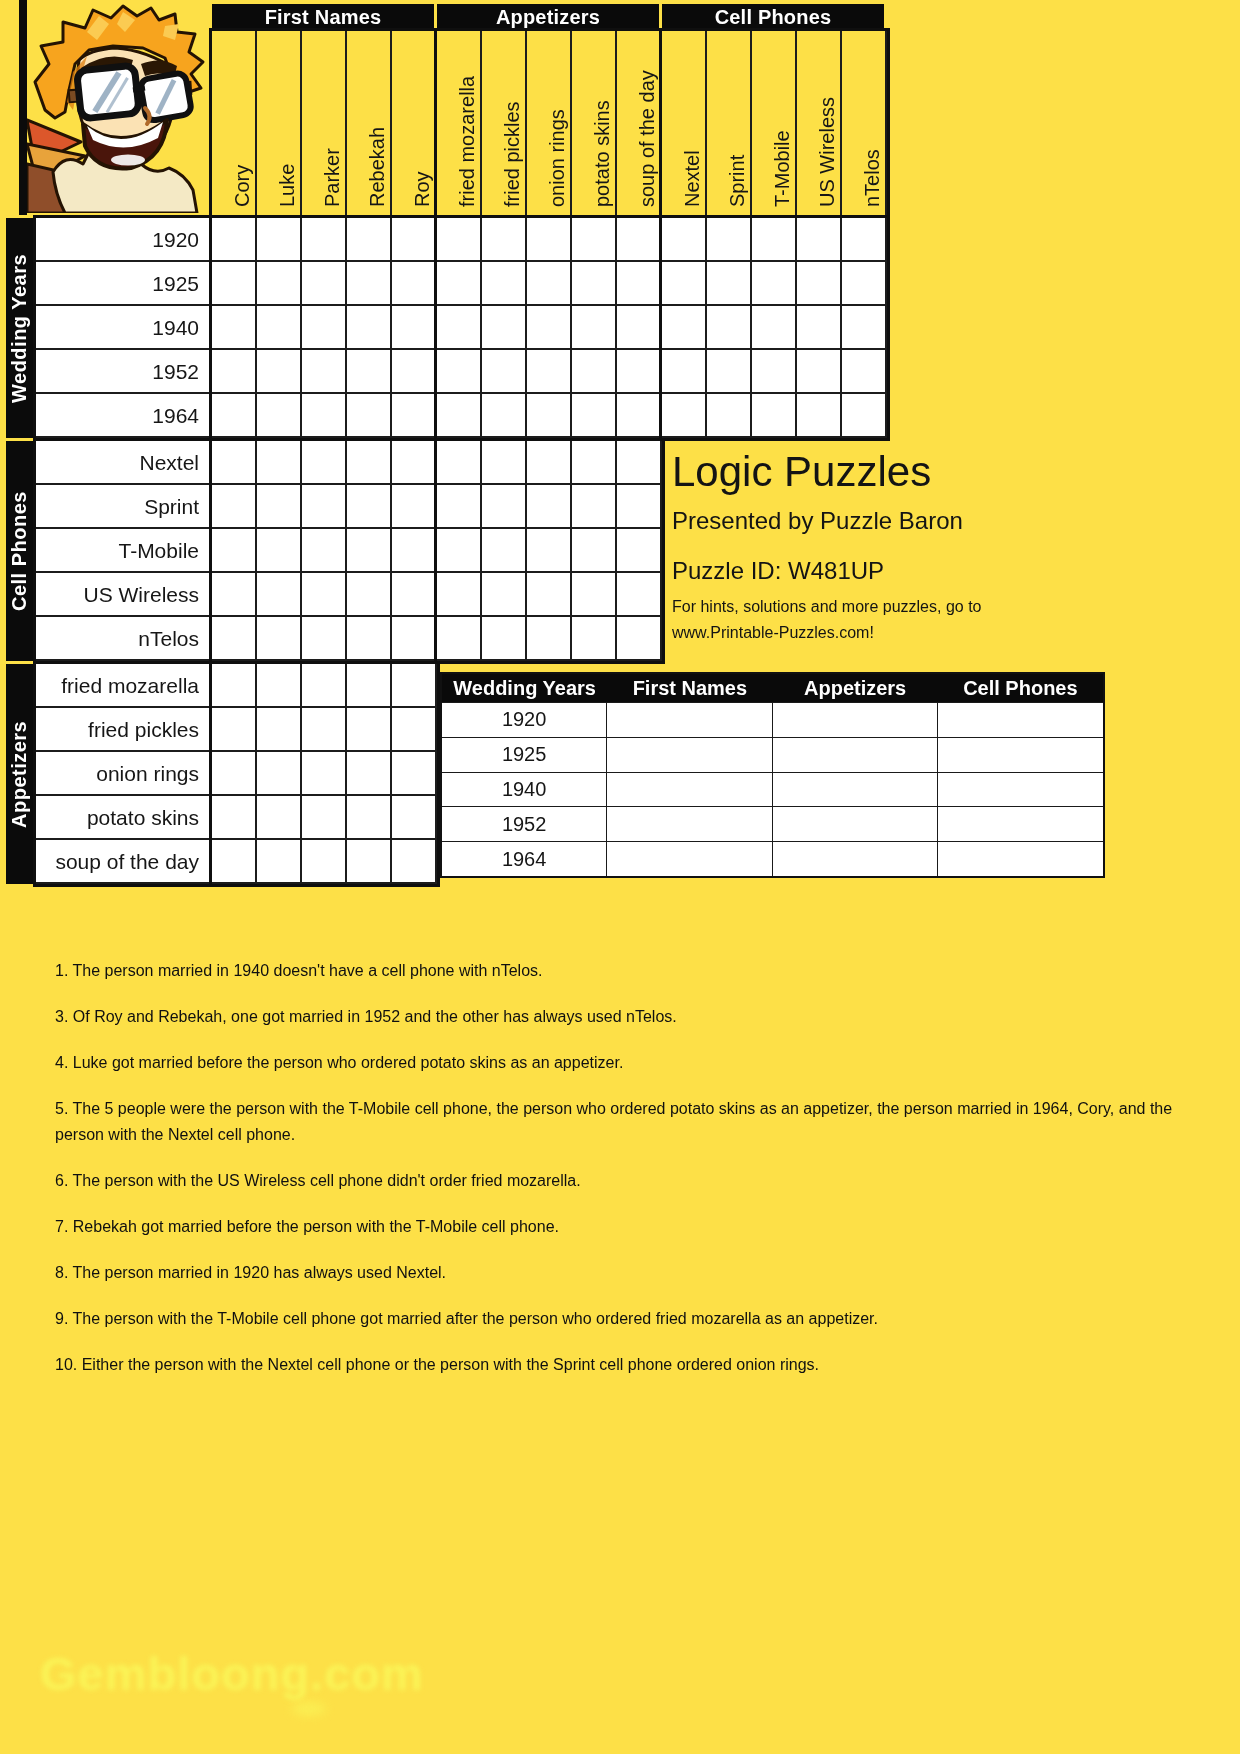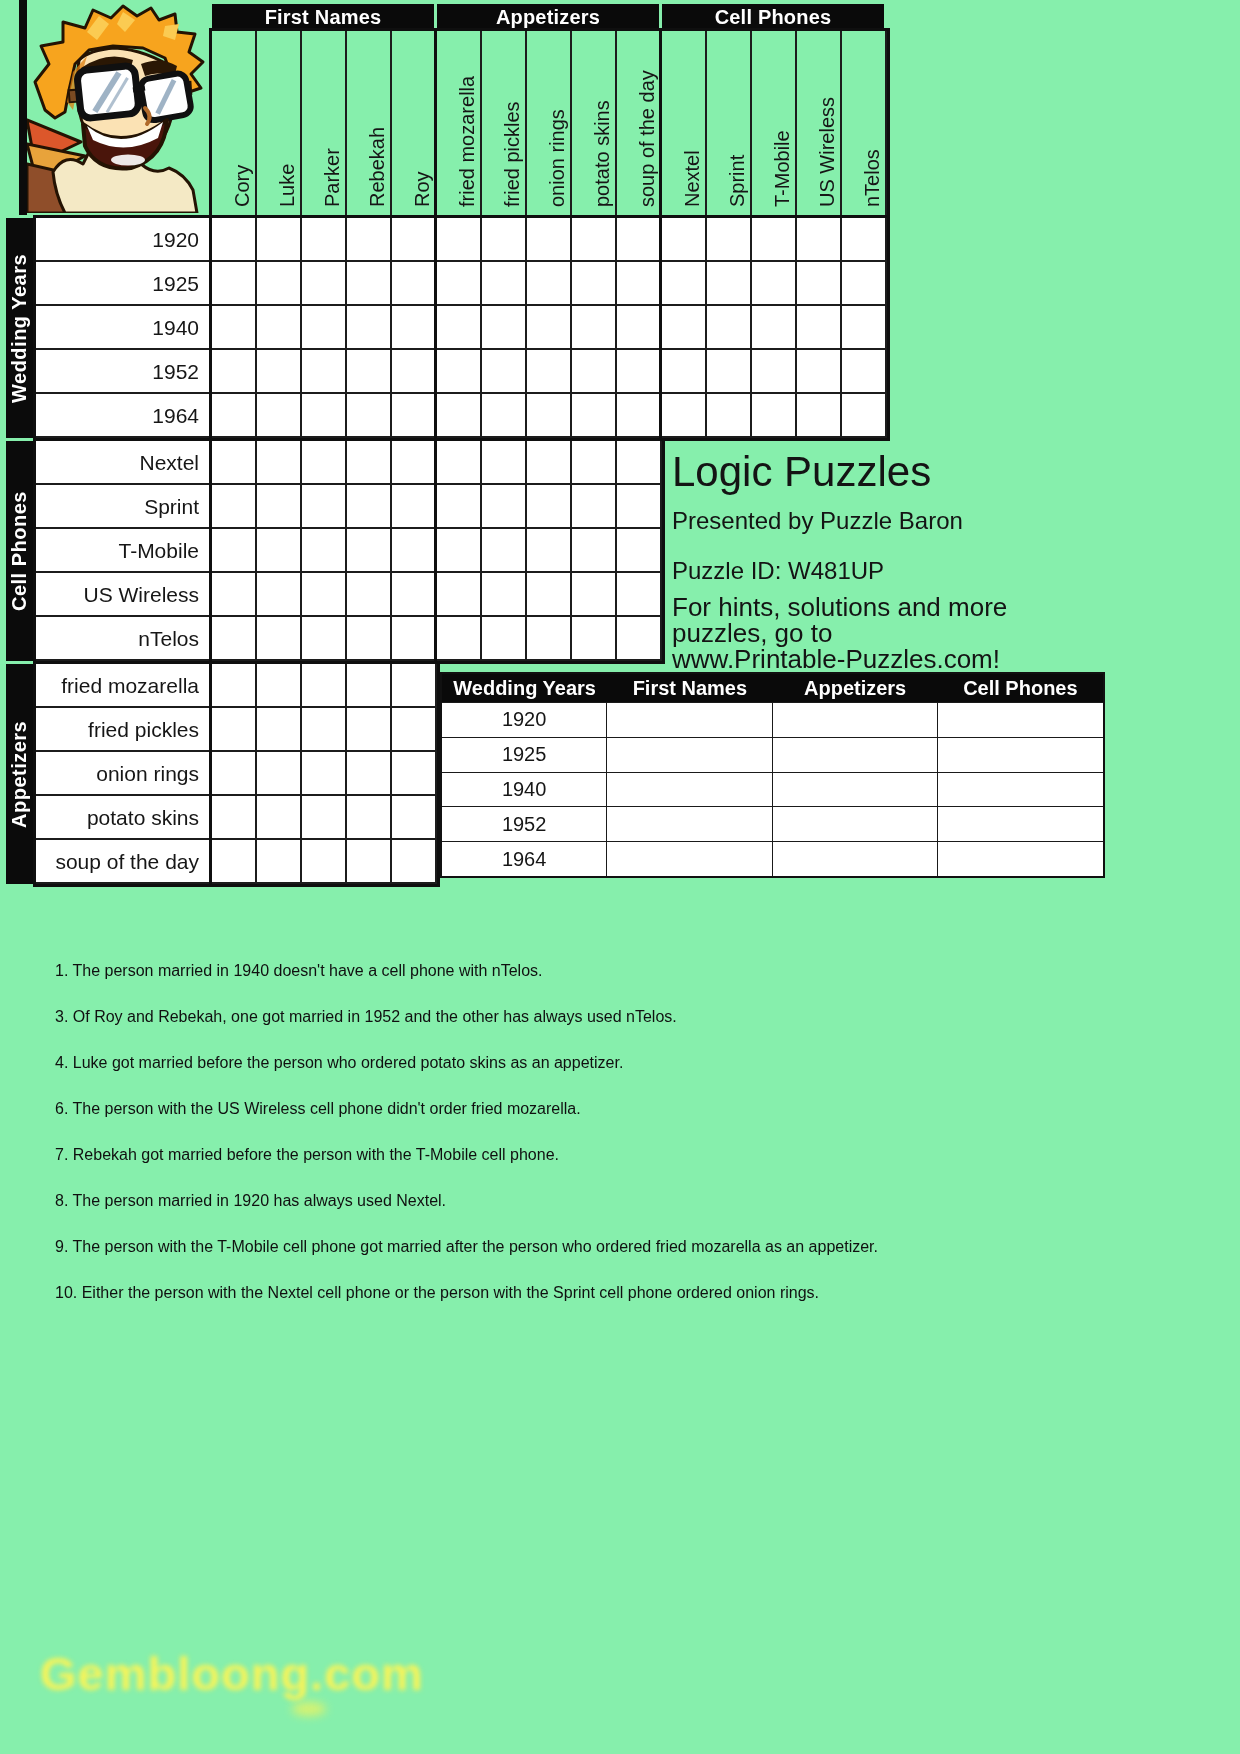--- a/index.html
+++ b/index.html
@@ -1,18 +1,18 @@
 <!DOCTYPE html>
 <html><head>
 <meta charset="utf-8">
 <style>
   html,body{margin:0;padding:0;background:#e9e9e9;}
   .page{
     position:relative;width:1240px;height:1754px;margin:0 auto;
-    background:#86efac;overflow:hidden;
+    background:#fde047;overflow:hidden;
     font-family:"Liberation Sans", sans-serif;color:#111;
   }
   
   .group-bar{
     position:absolute;top:4px;height:26px;background:#0a0a0a;color:#fff;
     font-weight:bold;font-size:20px;display:flex;align-items:center;justify-content:center;
     letter-spacing:.2px;
   }
   .col-label{
     position:absolute;top:31px;height:176px;width:45px;
@@ -48,21 +48,21 @@
     position:absolute;left:6px;width:27px;height:220px;background:#0b0b0b;color:#fff;
     writing-mode:vertical-rl;transform:rotate(180deg);
     font-size:20px;font-weight:bold;text-align:center;line-height:27px;letter-spacing:.5px;
   }
   .top-edge-strip{position:absolute;left:19px;top:0;width:8px;height:215px;background:#0b0b0b;}
   
   .title-block{position:absolute;left:672px;top:448px;width:430px;}
   .main-title{font-size:42px;color:#141414;}
   .subtitle{font-size:24px;margin-top:11px;color:#141414;}
   .puzzle-id{font-size:24px;margin-top:22px;color:#141414;}
-  .hints{font-size:26px;line-height:26px;margin-top:9px;color:#141414;}
+  .hints{font-size:16px;line-height:26px;margin-top:9px;color:#141414;}
   
   .answer-table{
     position:absolute;left:440px;top:672px;width:665px;height:206px;
     box-sizing:border-box;border:2.5px solid #111;background:#fff;
     display:grid;grid-template-columns:repeat(4,1fr);
     grid-template-rows:28px repeat(5,1fr);
   }
   .at-head{
     background:#0a0a0a;color:#fff;font-weight:bold;font-size:20px;
     display:flex;align-items:center;justify-content:center;
@@ -228,20 +228,21 @@
     <div class="at-cell">1964</div>
     <div class="at-cell"></div>
     <div class="at-cell"></div>
     <div class="at-cell last"></div>
   </div>
 
   <div class="clues">
     <div class="clue">1. The person married in 1940 doesn't have a cell phone with nTelos.</div>
     <div class="clue">3. Of Roy and Rebekah, one got married in 1952 and the other has always used nTelos.</div>
     <div class="clue">4. Luke got married before the person who ordered potato skins as an appetizer.</div>
+    <div class="clue">5. The 5 people were  the person with the T-Mobile cell phone, the person who ordered potato skins as an appetizer, the person married in 1964, Cory,  and the person with the Nextel cell phone.</div>
     <div class="clue">6. The person with the US Wireless cell phone didn't order fried mozarella.</div>
     <div class="clue">7. Rebekah got married before the person with the T-Mobile cell phone.</div>
     <div class="clue">8. The person married in 1920 has always used Nextel.</div>
     <div class="clue">9. The person with the T-Mobile cell phone got married after the person who ordered fried mozarella as an appetizer.</div>
     <div class="clue">10. Either the person with the Nextel cell phone or the person with the Sprint cell phone ordered onion rings.</div>
   </div>
 
   <div class="watermark">Gembloong.com</div>
   <div class="watermark-smudge"></div>
 

